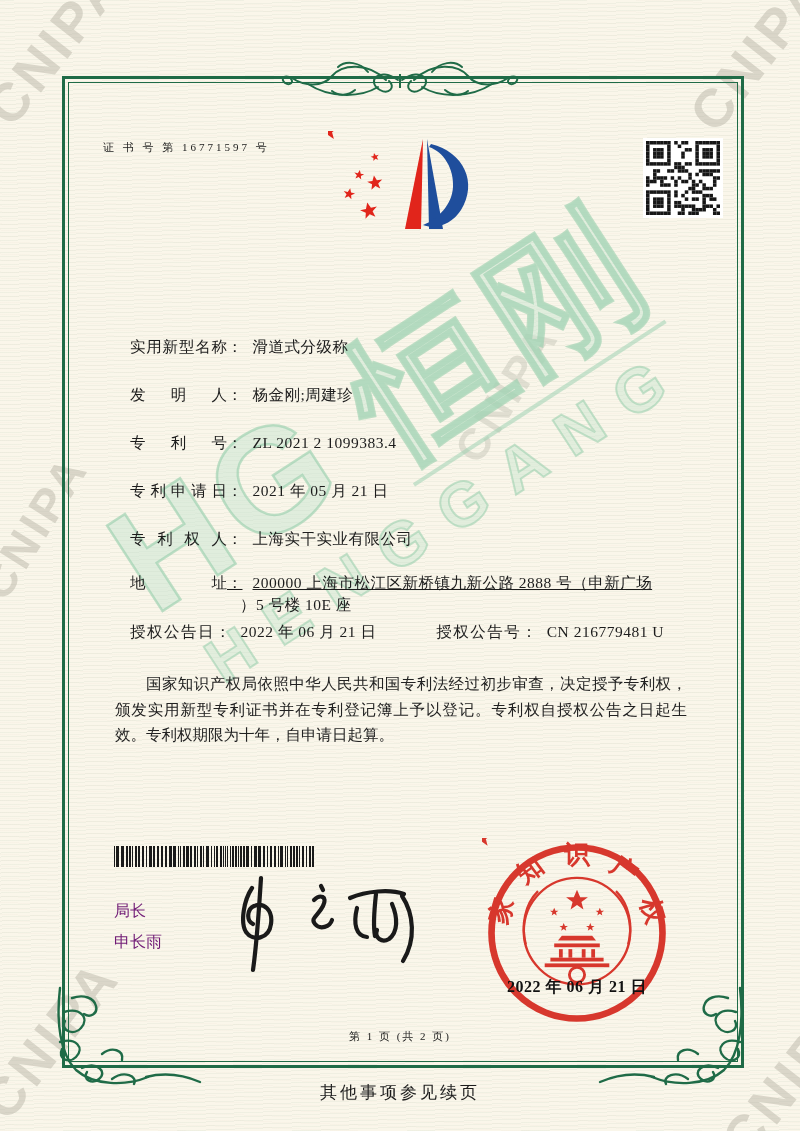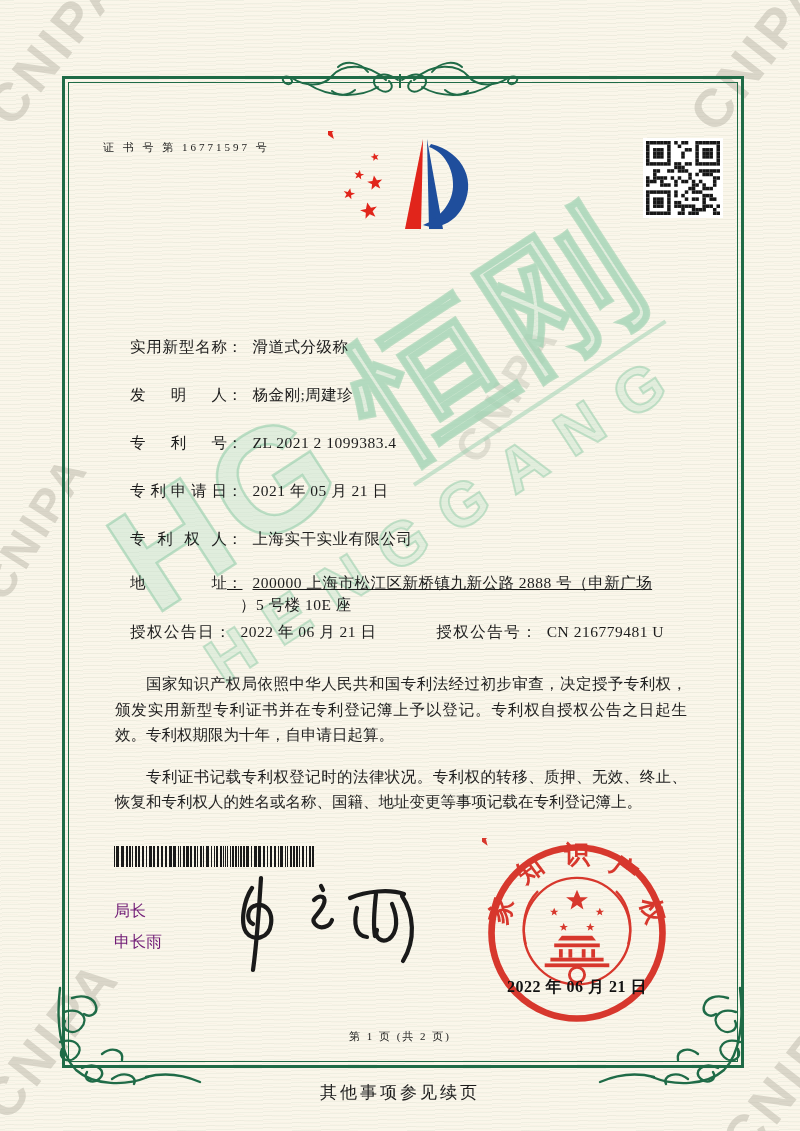--- a/index.html
+++ b/index.html
@@ -367,21 +367,20 @@
       </div>
       <div class="addr2">）5 号楼 10E 座</div>
       <div class="frow rgrant">
         <span class="glabel">授权公告日</span><span>：</span><span class="fvalue">2022 年 06 月 21 日</span>
         <span class="glabel grant2">授权公告号</span><span>：</span><span class="fvalue">CN 216779481 U</span>
       </div>
     </div>
 
     <div class="paras">
       <p>国家知识产权局依照中华人民共和国专利法经过初步审查，决定授予专利权，颁发实用新型专利证书并在专利登记簿上予以登记。专利权自授权公告之日起生效。专利权期限为十年，自申请日起算。</p>
-      <p>专利证书记载专利权登记时的法律状况。专利权的转移、质押、无效、终止、恢复和专利权人的姓名或名称、国籍、地址变更等事项记载在专利登记簿上。</p>
     </div>
 
     <svg class="barcode" id="barcode-svg" viewBox="0 0 205 21" preserveAspectRatio="none" fill="#1a1a1a">
         <rect x="0" y="0" width="1" height="21"></rect>
         <rect x="2" y="0" width="3" height="21"></rect>
         <rect x="7" y="0" width="3" height="21"></rect>
         <rect x="12" y="0" width="2" height="21"></rect>
         <rect x="15" y="0" width="2" height="21"></rect>
         <rect x="18" y="0" width="1" height="21"></rect>
         <rect x="21" y="0" width="2" height="21"></rect>

